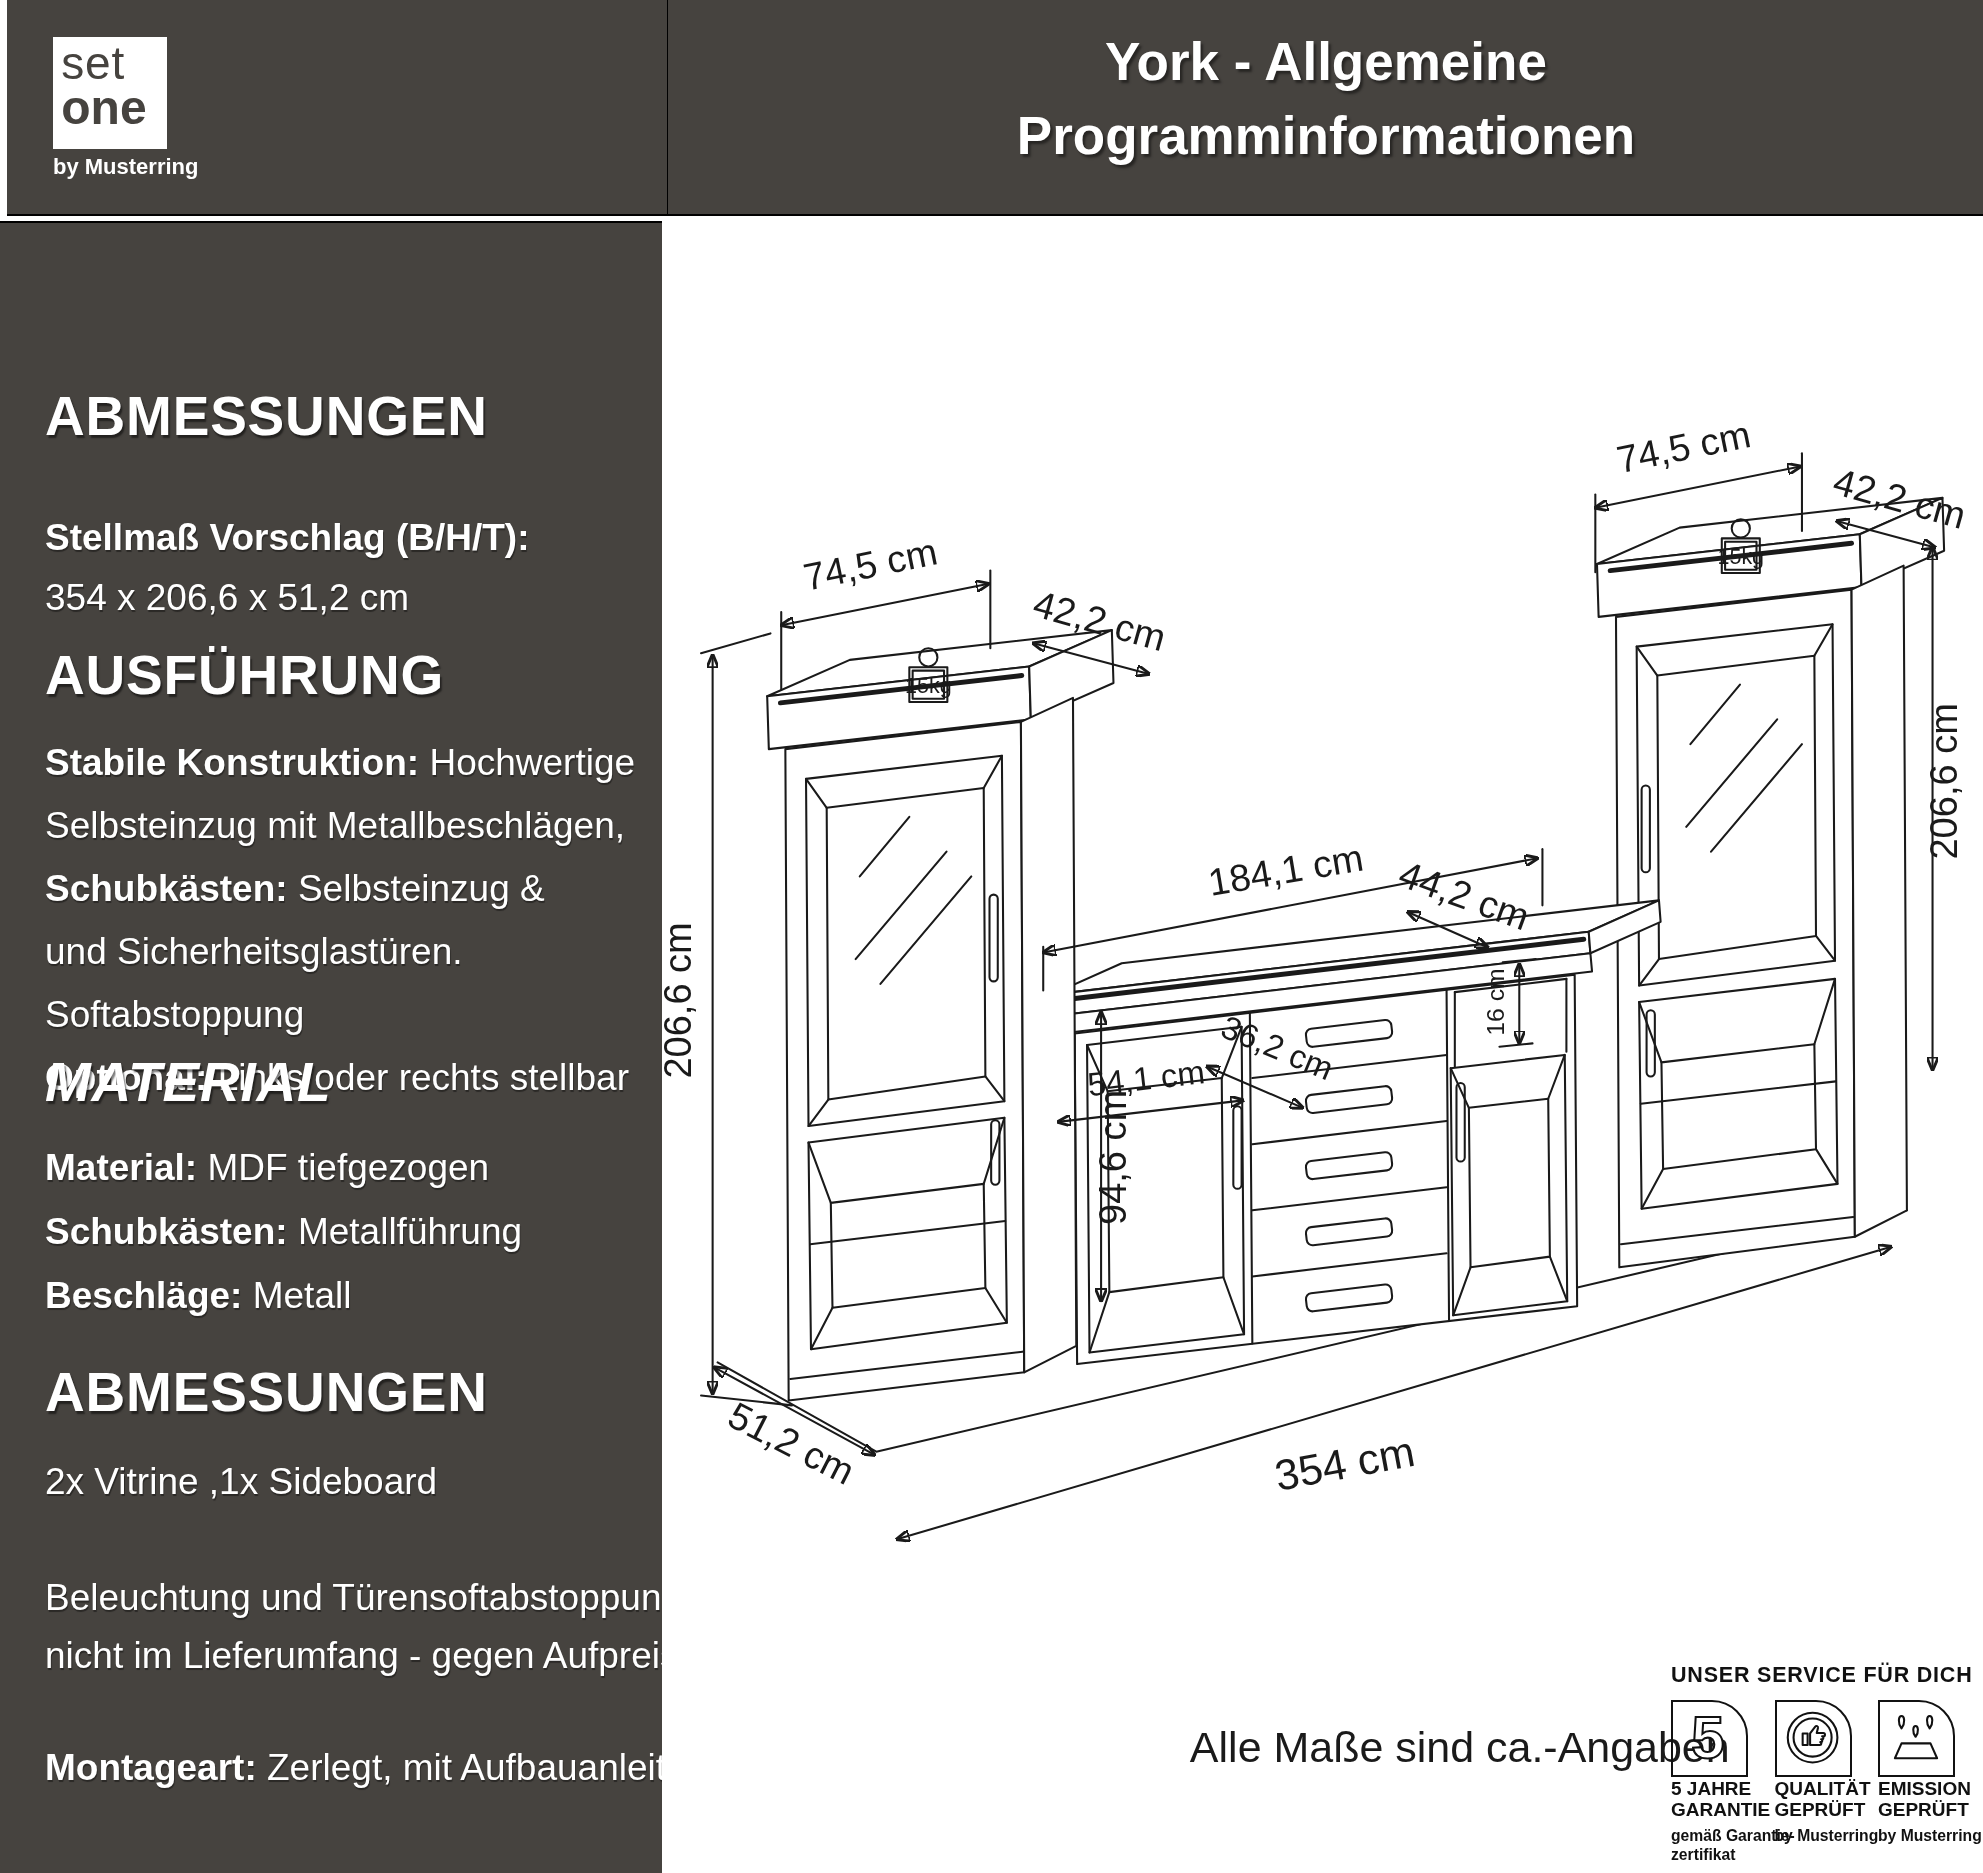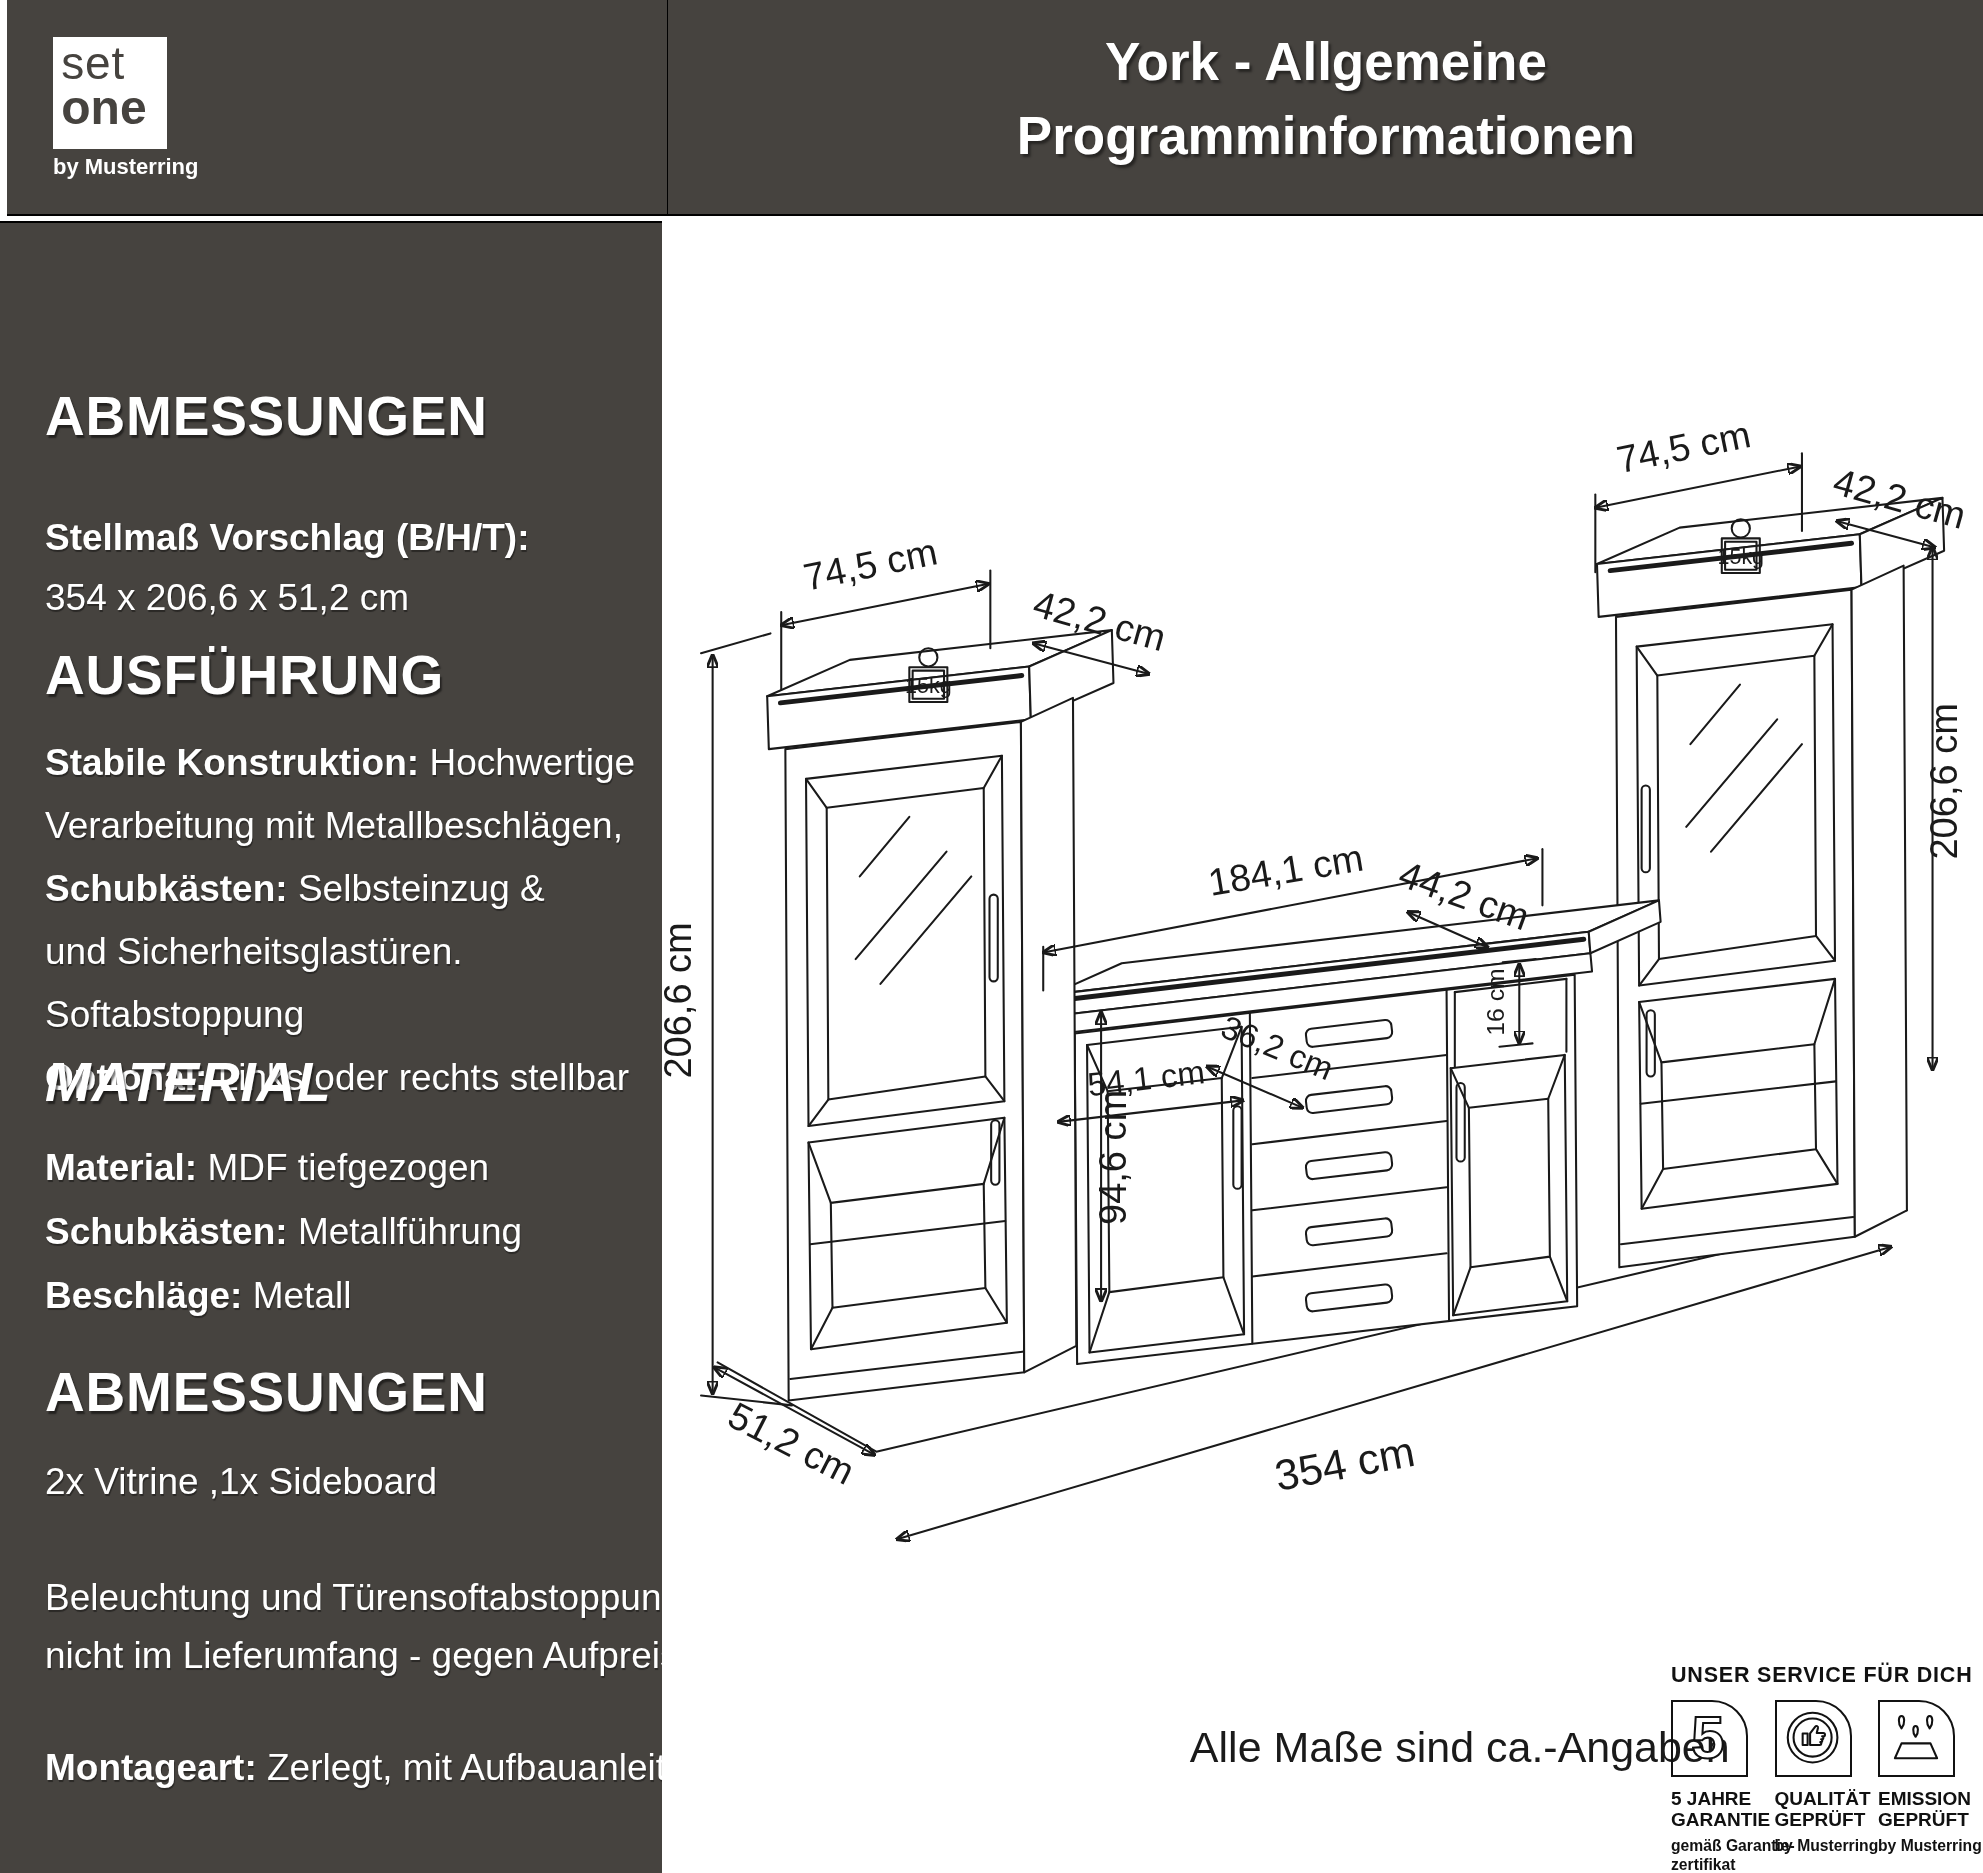--- a/index.html
+++ b/index.html
@@ -34,21 +34,21 @@
   .drawing .t30{font-size:30px;}
   .drawing .t26{font-size:26px;}
   .drawing .t52{font-size:52px;}
   .service{position:absolute;left:1009px;top:1442px;width:314px;}
   .service-heading{font-size:21.5px;font-weight:bold;letter-spacing:0.8px;color:#111;white-space:nowrap;}
   .service-row{display:flex;gap:26.5px;margin-top:11.6px;}
   .service-col{width:77px;flex:0 0 77px;}
   .icon-box{width:77px;height:77px;border:2.5px solid #111;border-radius:0 36px 0 0;box-sizing:border-box;}
   .icon-box svg{display:block;}
   .icon-box path,.icon-box circle,.icon-box polygon,.icon-box rect{stroke:#111;stroke-width:2.5;fill:none;stroke-linejoin:round;}
-  .svc-title{margin-top:11px;font-size:19px;line-height:21.5px;font-weight:bold;color:#111;white-space:nowrap;}
+  .svc-title{margin-top:1px;font-size:19px;line-height:21.5px;font-weight:bold;color:#111;white-space:nowrap;}
   .svc-sub{margin-top:5px;font-size:15.7px;line-height:19px;font-weight:bold;color:#111;white-space:nowrap;min-height:38px;}
 </style>
 </head>
 <body>
 
 <div class="panel logo-panel">
   <div class="logo-box">
     <span class="logo-set">set</span>
     <span class="logo-one">one</span>
   </div>
@@ -65,21 +65,21 @@
 <div class="panel sidebar">
   <div class="s-h" style="top:161px;">ABMESSUNGEN</div>
   <div class="s-b" id="b-abm" style="top:285px;">
     <div><b>Stellmaß Vorschlag (B/H/T):</b></div>
     <div>354 x 206,6 x 51,2 cm</div>
   </div>
 
   <div class="s-h" style="top:420px;">AUSFÜHRUNG</div>
   <div class="s-b" style="top:508px;">
     <div><b>Stabile Konstruktion:</b><span> Hochwertige</span></div>
-    <div>Verarbeitung mit Metallbeschlägen,</div>
+    <div>Selbsteinzug mit Metallbeschlägen,</div>
     <div><b>Schubkästen:</b><span> Selbsteinzug &amp;</span></div>
     <div>und Sicherheitsglastüren.</div>
     <div>Softabstoppung</div>
     <div><b>Optional:</b><span> Links oder rechts stellbar</span></div>
   </div>
 
   <div class="s-h" style="top:827px;font-style:italic;">MATERIAL</div>
   <div class="s-b" id="b-mat" style="top:913px;">
     <div><b>Material:</b><span> MDF tiefgezogen</span></div>
     <div><b>Schubkästen:</b><span> Metallführung</span></div>

